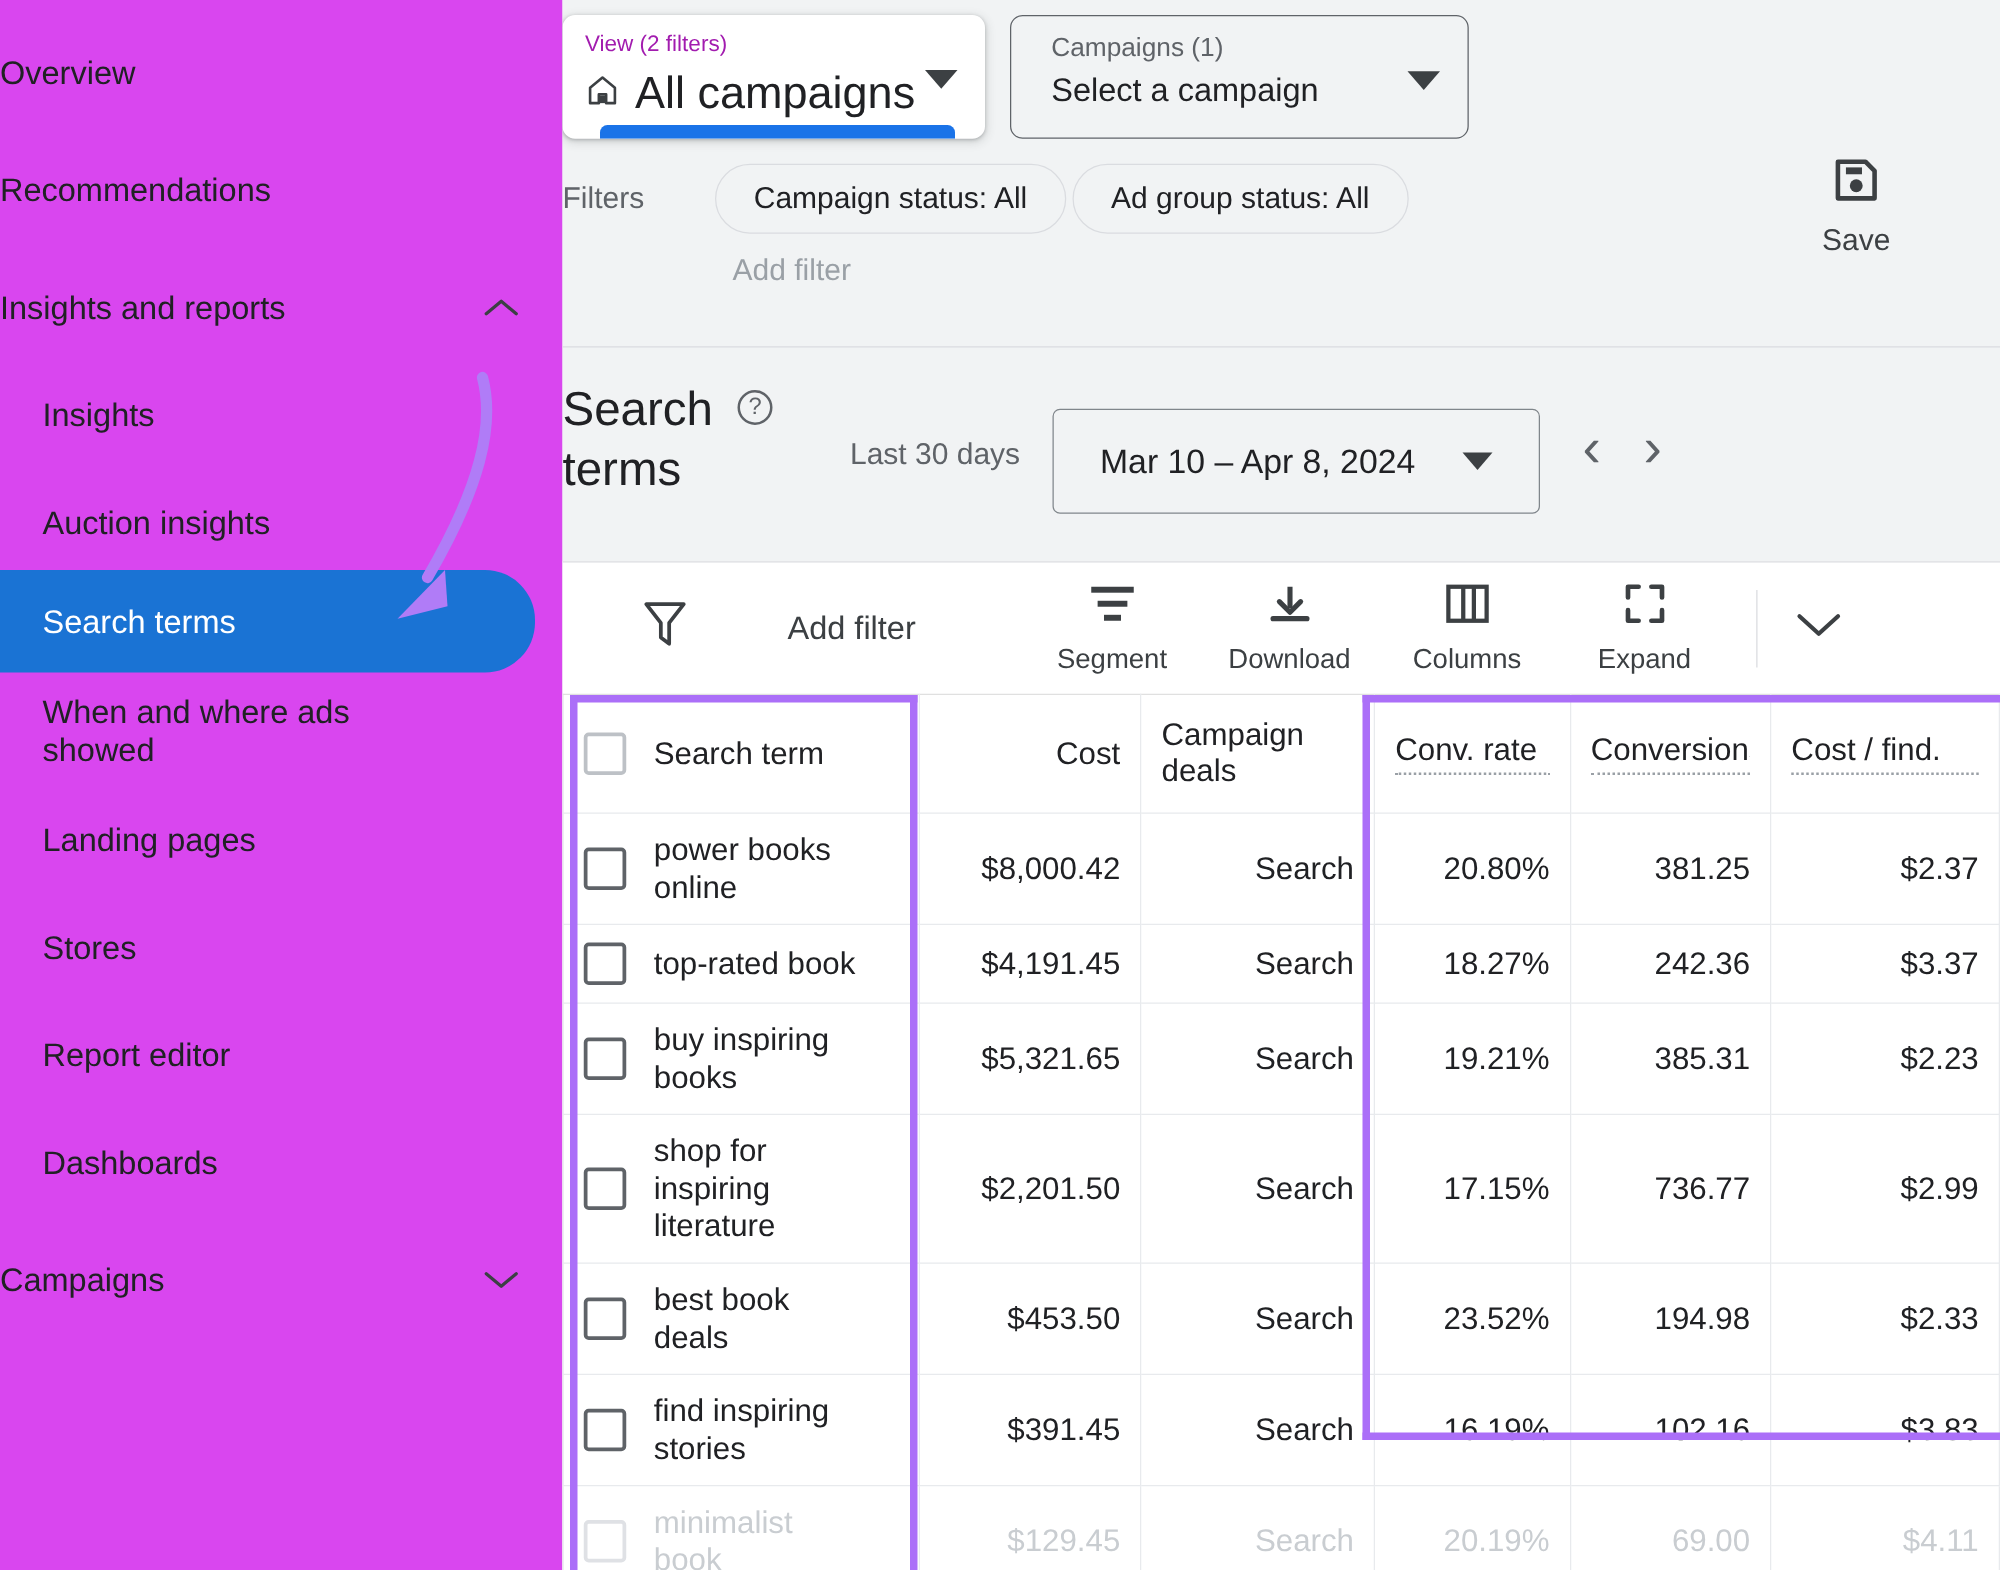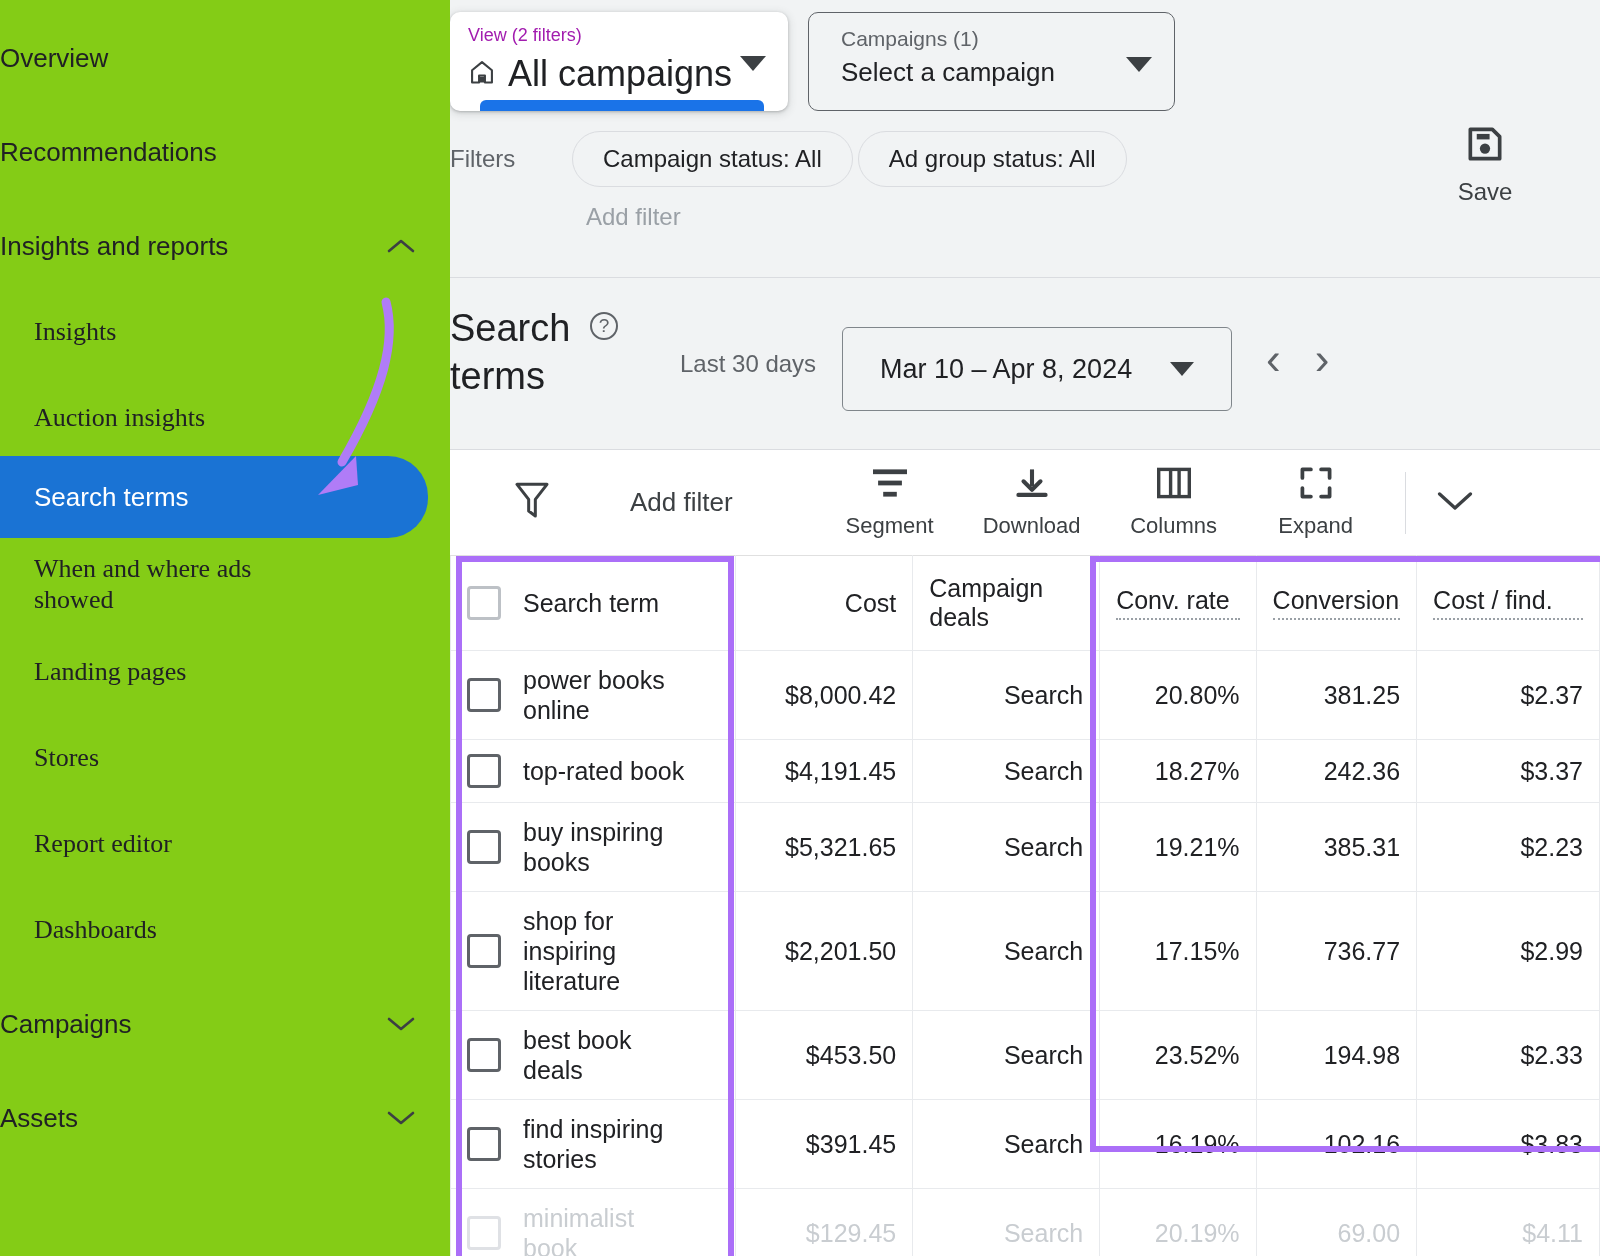--- a/index.html
+++ b/index.html
@@ -7,36 +7,36 @@
     width: 1600px; height: 1256px;
     font-family: "Liberation Sans", sans-serif;
     background: #f1f3f4;
     overflow: hidden;
   }
   #app { position: relative; width: 1600px; height: 1256px; display: flex; }
 
   
   .sidebar {
     width: 450px; height: 1256px;
-    background: #84cc16;
+    background: #d946ef;
     padding-top: 30px;
     position: relative;
     flex: 0 0 450px;
   }
   .nav-item {
     display: flex; align-items: center; justify-content: space-between;
     font-size: 26px; color: #202124;
     padding: 0 34px 0 0;
     min-height: 56px;
     position: relative;
   }
   .nav-item .label { line-height: 1.18; }
   .nav-top { padding-left: 0; }
   .nav-top .label { padding-left: 0; }
-  .nav-sub { padding-left: 34px; font-family: Liberation Serif, serif; }
+  .nav-sub { padding-left: 34px; }
   .nav-group-chevron {
     width: 30px; height: 30px; flex: 0 0 30px;
     display: flex; align-items: center; justify-content: center;
   }
   .chev { display:block; }
 
   .nav-spacer-lg { height: 38px; }
   .nav-spacer-md { height: 30px; }
   .nav-spacer-sm { height: 22px; }
 
@@ -272,28 +272,20 @@
     <div class="nav-item nav-top">
       <span class="label">Campaigns</span>
       <span class="nav-group-chevron">
         <svg class="chev" width="30" height="18" viewBox="0 0 30 18">
             <path d="M3 4 L15 14 L27 4" stroke="#3c4043" stroke-width="2.6" fill="none" stroke-linecap="round" stroke-linejoin="round"></path>
           </svg>
       </span>
     </div>
     <div class="nav-spacer-lg"></div>
 
-    <div class="nav-item nav-top">
-      <span class="label">Assets</span>
-      <span class="nav-group-chevron">
-        <svg class="chev" width="30" height="18" viewBox="0 0 30 18">
-            <path d="M3 4 L15 14 L27 4" stroke="#3c4043" stroke-width="2.6" fill="none" stroke-linecap="round" stroke-linejoin="round"></path>
-          </svg>
-      </span>
-    </div>
   </div>
 
   <div class="main">
 
     <div class="selectors">
       <div class="view-card">
         <div class="tiny">View (2 filters)</div>
         <div class="big">
           <span>
             <svg width="28" height="28" viewBox="0 0 24 24">

